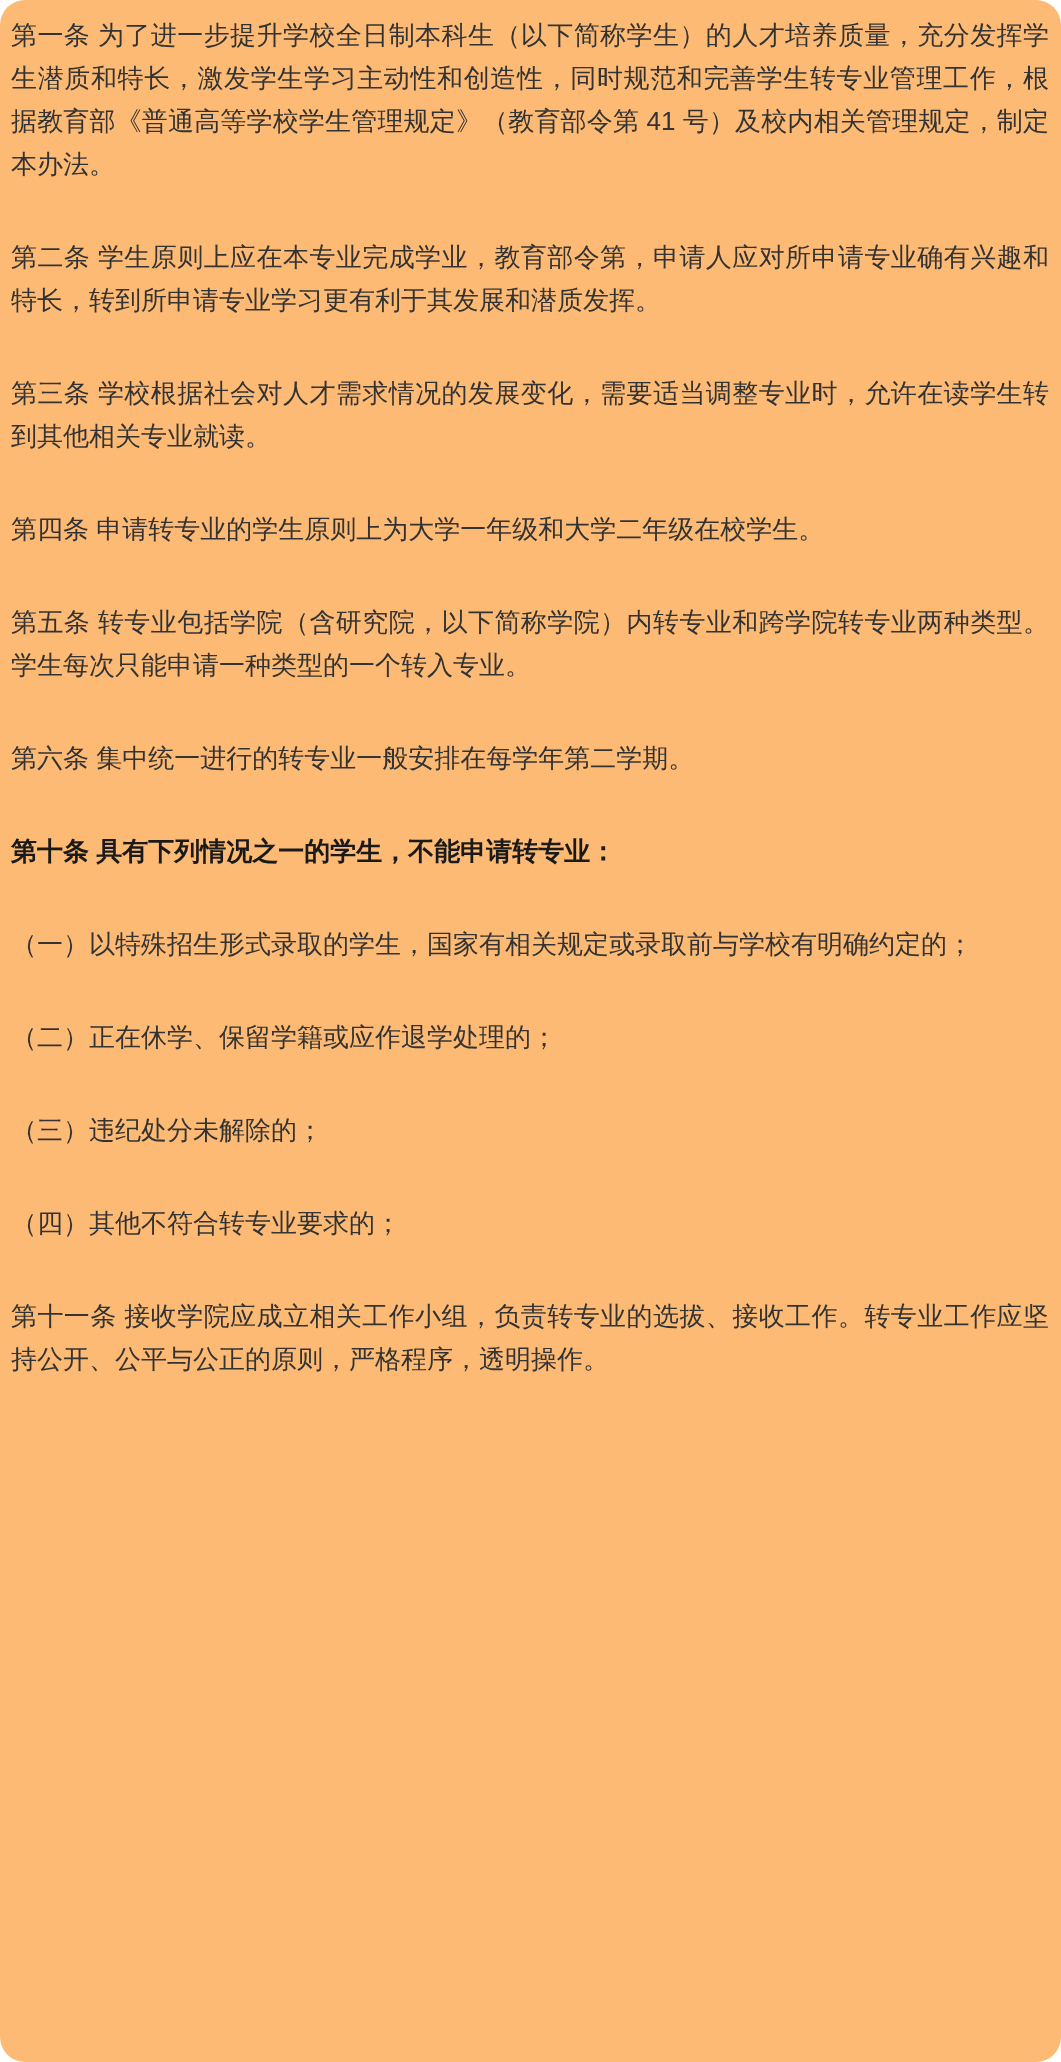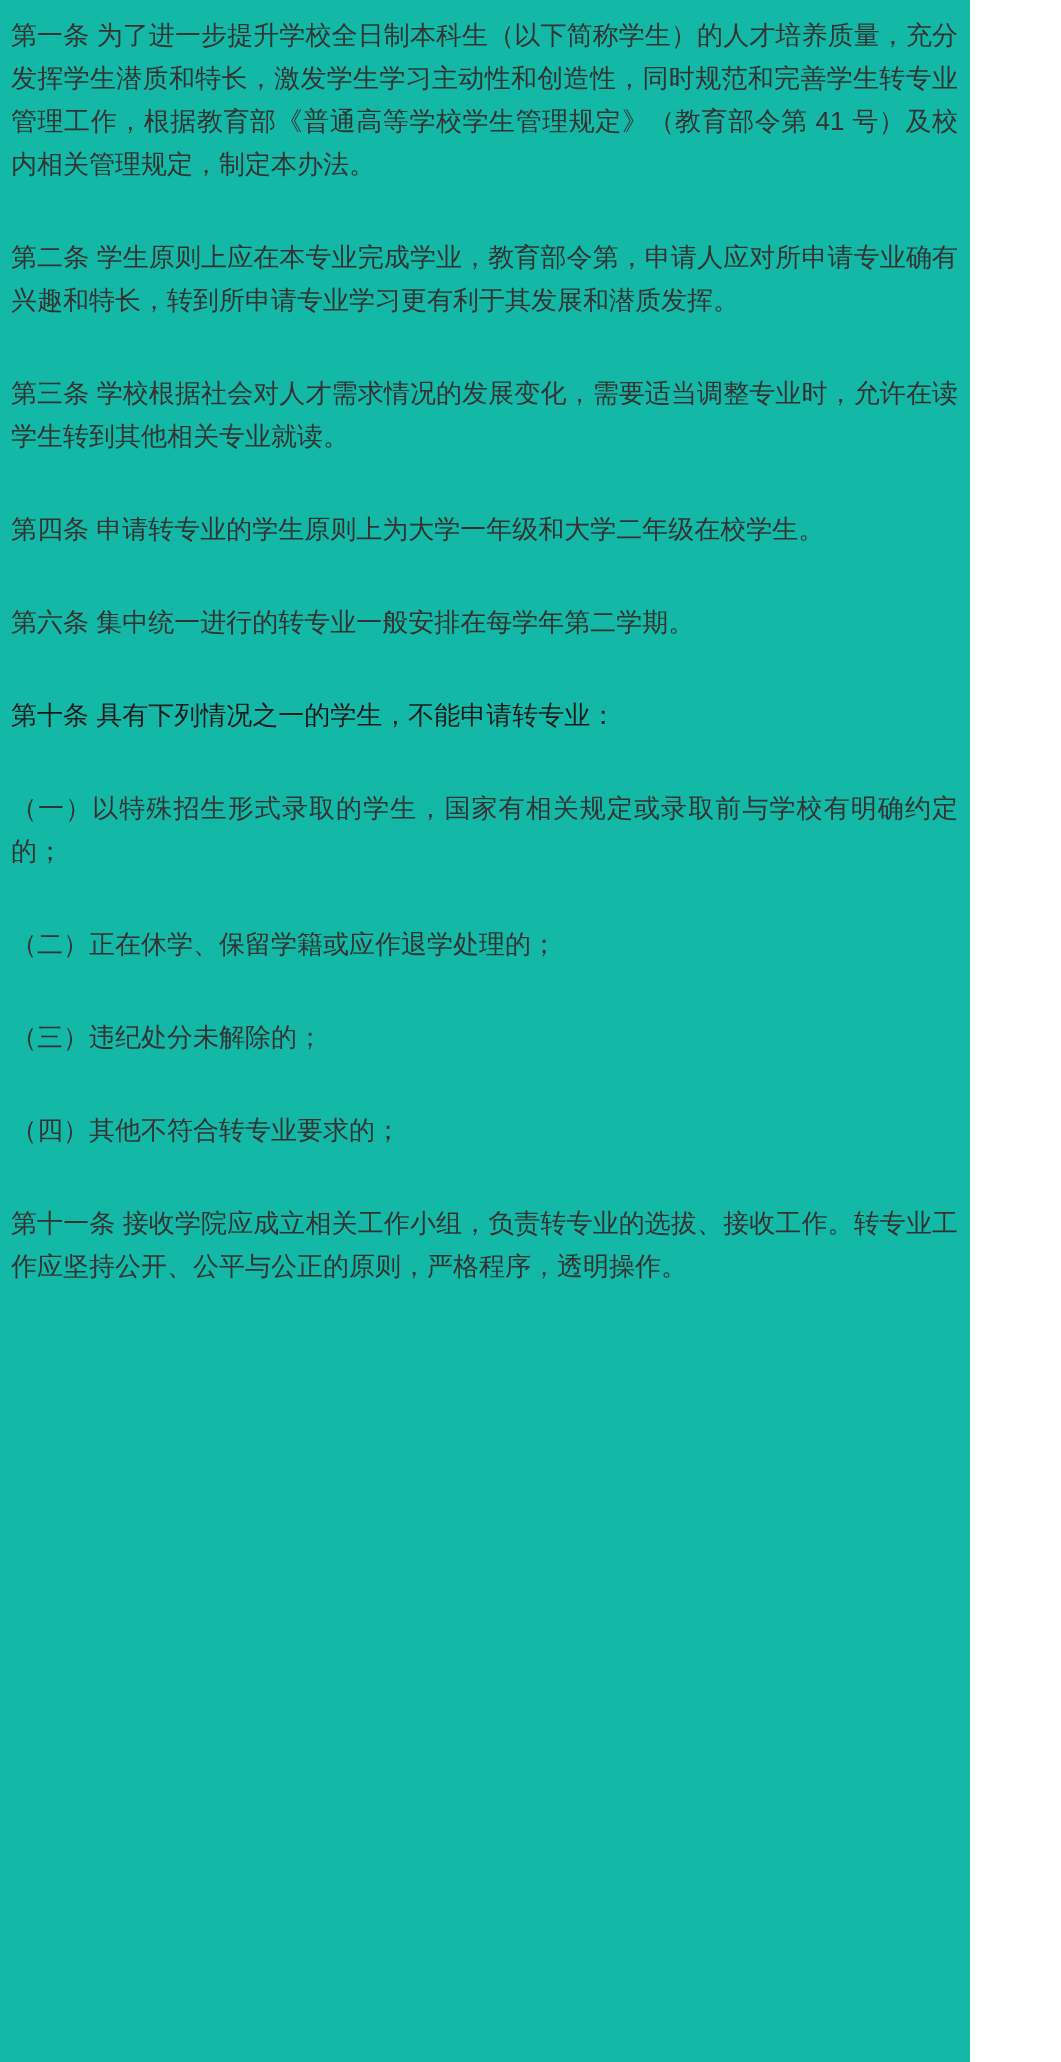--- a/index.html
+++ b/index.html
@@ -1,56 +1,58 @@
 <!DOCTYPE html>
 <html lang="zh"><head>
 <meta charset="utf-8">
 <style>
   html, body {
     margin: 0;
     padding: 0;
     background: #ffffff;
   }
   .page {
-    width: 970px;
+    width: 1061px;
     min-height: 2062px;
-    background: #14b8a6;
+    background: #fdba74;
     box-sizing: border-box;
     overflow: hidden;
+    border-radius: 25px;
   }
   .article {
     box-sizing: border-box;
     padding: 14px 12px 40px 11px;
     font-family: "Liberation Sans", "DejaVu Sans", sans-serif;
     font-size: 26px;
     line-height: 43px;
     color: #333333;
     text-align: justify;
     text-justify: inter-ideograph;
   }
   .article p {
     margin: 0 0 50px 0;
   }
   .article p:last-child {
     margin-bottom: 16px;
   }
   .article p.bold {
-    font-weight: 400;
+    font-weight: 700;
     color: #1a1a1a;
   }
 </style>
 </head>
 <body>
 
 <div class="page">
   <div class="article">
     <p>第一条 为了进一步提升学校全日制本科生（以下简称学生）的人才培养质量，充分发挥学生潜质和特长，激发学生学习主动性和创造性，同时规范和完善学生转专业管理工作，根据教育部《普通高等学校学生管理规定》（教育部令第 41 号）及校内相关管理规定，制定本办法。</p>
     <p>第二条 学生原则上应在本专业完成学业，教育部令第，申请人应对所申请专业确有兴趣和特长，转到所申请专业学习更有利于其发展和潜质发挥。</p>
     <p>第三条 学校根据社会对人才需求情况的发展变化，需要适当调整专业时，允许在读学生转到其他相关专业就读。</p>
     <p>第四条 申请转专业的学生原则上为大学一年级和大学二年级在校学生。</p>
+    <p>第五条 转专业包括学院（含研究院，以下简称学院）内转专业和跨学院转专业两种类型。学生每次只能申请一种类型的一个转入专业。</p>
     <p>第六条 集中统一进行的转专业一般安排在每学年第二学期。</p>
     <p class="bold">第十条 具有下列情况之一的学生，不能申请转专业：</p>
     <p>（一）以特殊招生形式录取的学生，国家有相关规定或录取前与学校有明确约定的；</p>
     <p>（二）正在休学、保留学籍或应作退学处理的；</p>
     <p>（三）违纪处分未解除的；</p>
     <p>（四）其他不符合转专业要求的；</p>
     <p>第十一条 接收学院应成立相关工作小组，负责转专业的选拔、接收工作。转专业工作应坚持公开、公平与公正的原则，严格程序，透明操作。</p>
   </div>
 </div>
 

